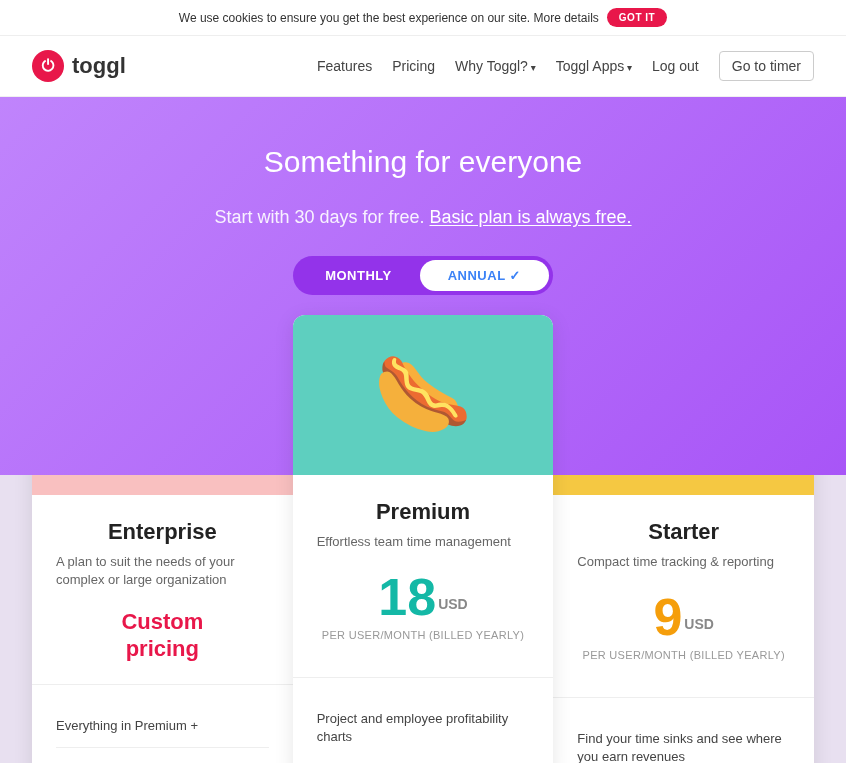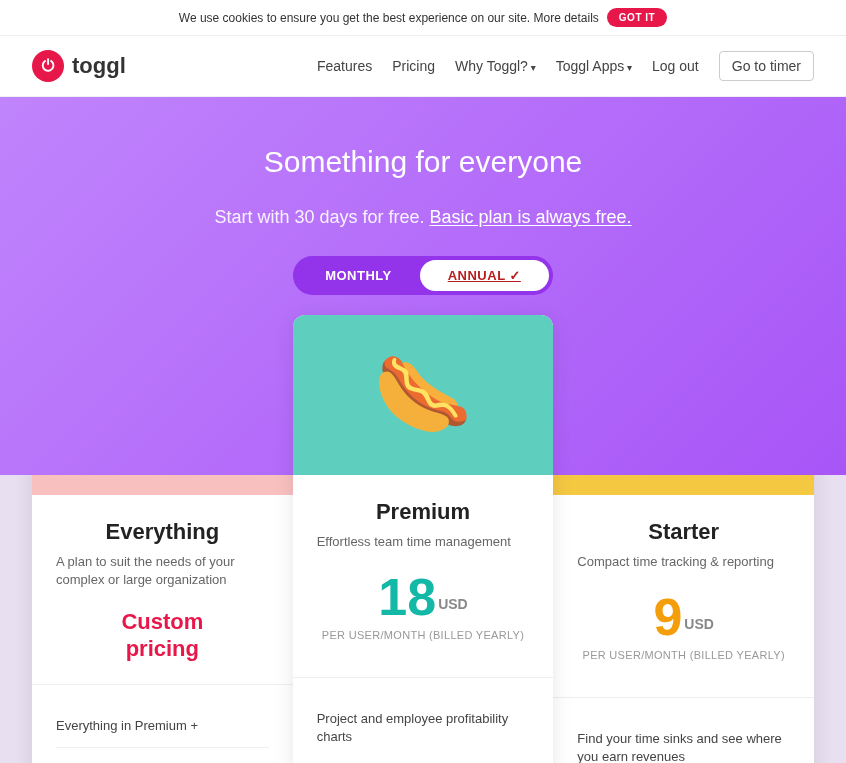--- a/index.html
+++ b/index.html
@@ -123,22 +123,21 @@
       padding: 8px 28px;
       border-radius: 26px;
       border: none;
       font-size: 13px;
       font-weight: 600;
       cursor: pointer;
       letter-spacing: 0.5px;
     }
     .toggle-btn.active {
       background: white;
-      color: #b91c1c;
-      text-decoration: underline;
+      color: #3b82f6;
     }
     .toggle-btn.inactive {
       background: transparent;
       color: white;
     }
 
     
     .pricing-section {
       background: #e8e0f0;
       padding: 0 32px 40px;
@@ -281,21 +280,21 @@
 </div>
 
 <div class="pricing-section">
   <div class="cards-container">
 
     <div class="card">
       <div class="card-image pink">
         <span>🍔</span>
       </div>
       <div class="card-body">
-        <div class="card-title">Everything</div>
+        <div class="card-title">Enterprise</div>
         <div class="card-subtitle">A plan to suit the needs of your complex or large organization</div>
         <div class="card-price">
           <div class="price-custom">
             <div>Custom</div>
             <div>pricing</div>
           </div>
         </div>
       </div>
       <div class="divider"></div>
       <div class="features-section">

